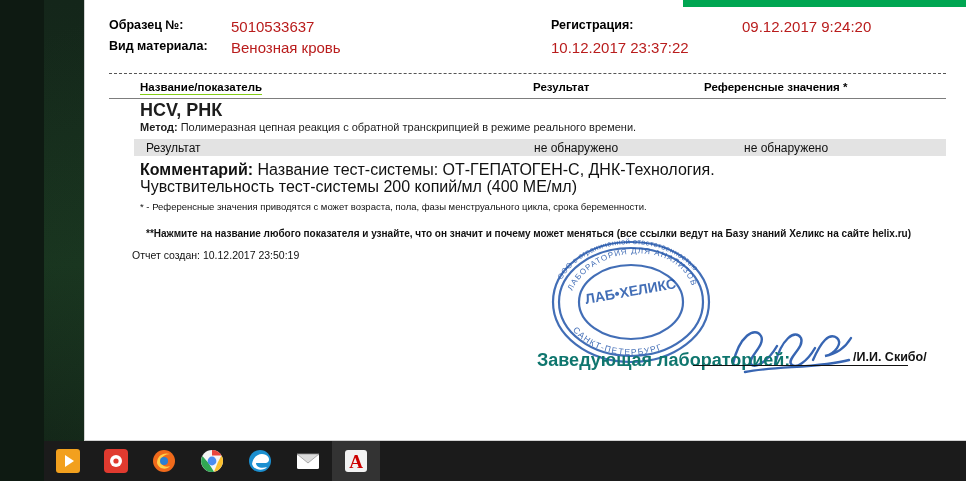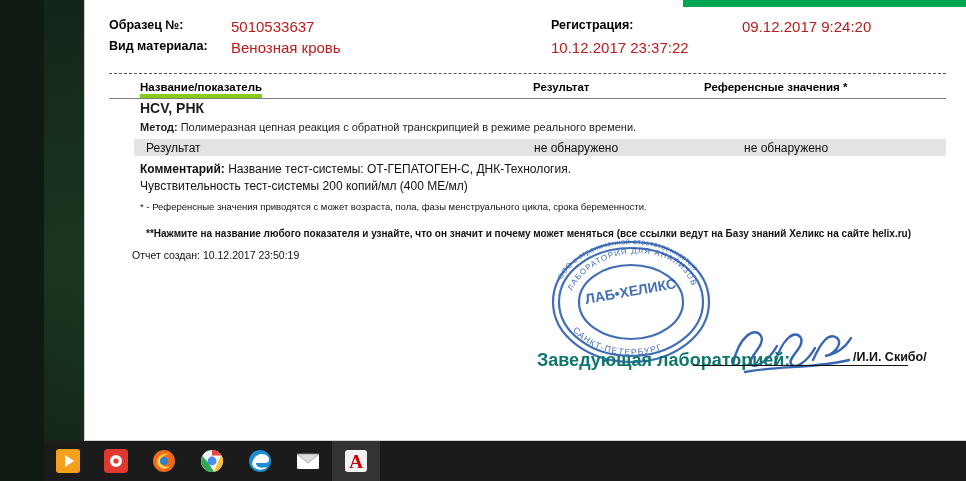--- a/index.html
+++ b/index.html
@@ -73,34 +73,34 @@
     border-top: 1px dashed #555;
   }
   
   .col-head {
     position:absolute;
     top: 81px;
     font-size: 11.5px;
     font-weight: bold;
     color: #000;
   }
-  .col-head.c1 { left: 55px; border-bottom:5px solid #84cc16; padding-bottom:1px;}
+  .col-head.c1 { left: 55px; border-bottom:1px solid #84cc16; padding-bottom:1px;}
   .col-head.c2 { left: 448px; }
   .col-head.c3 { left: 619px; text-align: center; }
   .solid {
     position:absolute;
     left: 24px; top: 98px;
     width: 837px;
     border-top: 1px solid #7d7d7d;
   }
   
   .analyte {
     position:absolute;
     left: 55px; top: 100px;
-    font-size: 14px;
+    font-size: 18px;
     font-weight: bold;
     color: #1d1d1d;
   }
   .method {
     position:absolute;
     left: 55px; top: 121px;
     font-size: 11px;
     color: #1d1d1d;
   }
   .method b { font-weight: bold; }
@@ -118,21 +118,21 @@
     position:absolute; left: 400px; top: 2px;
     font-size: 12px; color:#111;
   }
   .result-row .rr-ref {
     position:absolute; left: 610px; top: 2px;
     font-size: 12px; color:#111;
   }
   .comment {
     position:absolute;
     left: 55px; top: 161px;
-    font-size: 12px;
+    font-size: 16px;
     color: #111;
     line-height: 17px;
   }
   .comment b { font-weight: bold; }
   .footnote {
     position:absolute;
     left: 55px; top: 201px;
     font-size: 9.5px;
     color: #111;
   }

